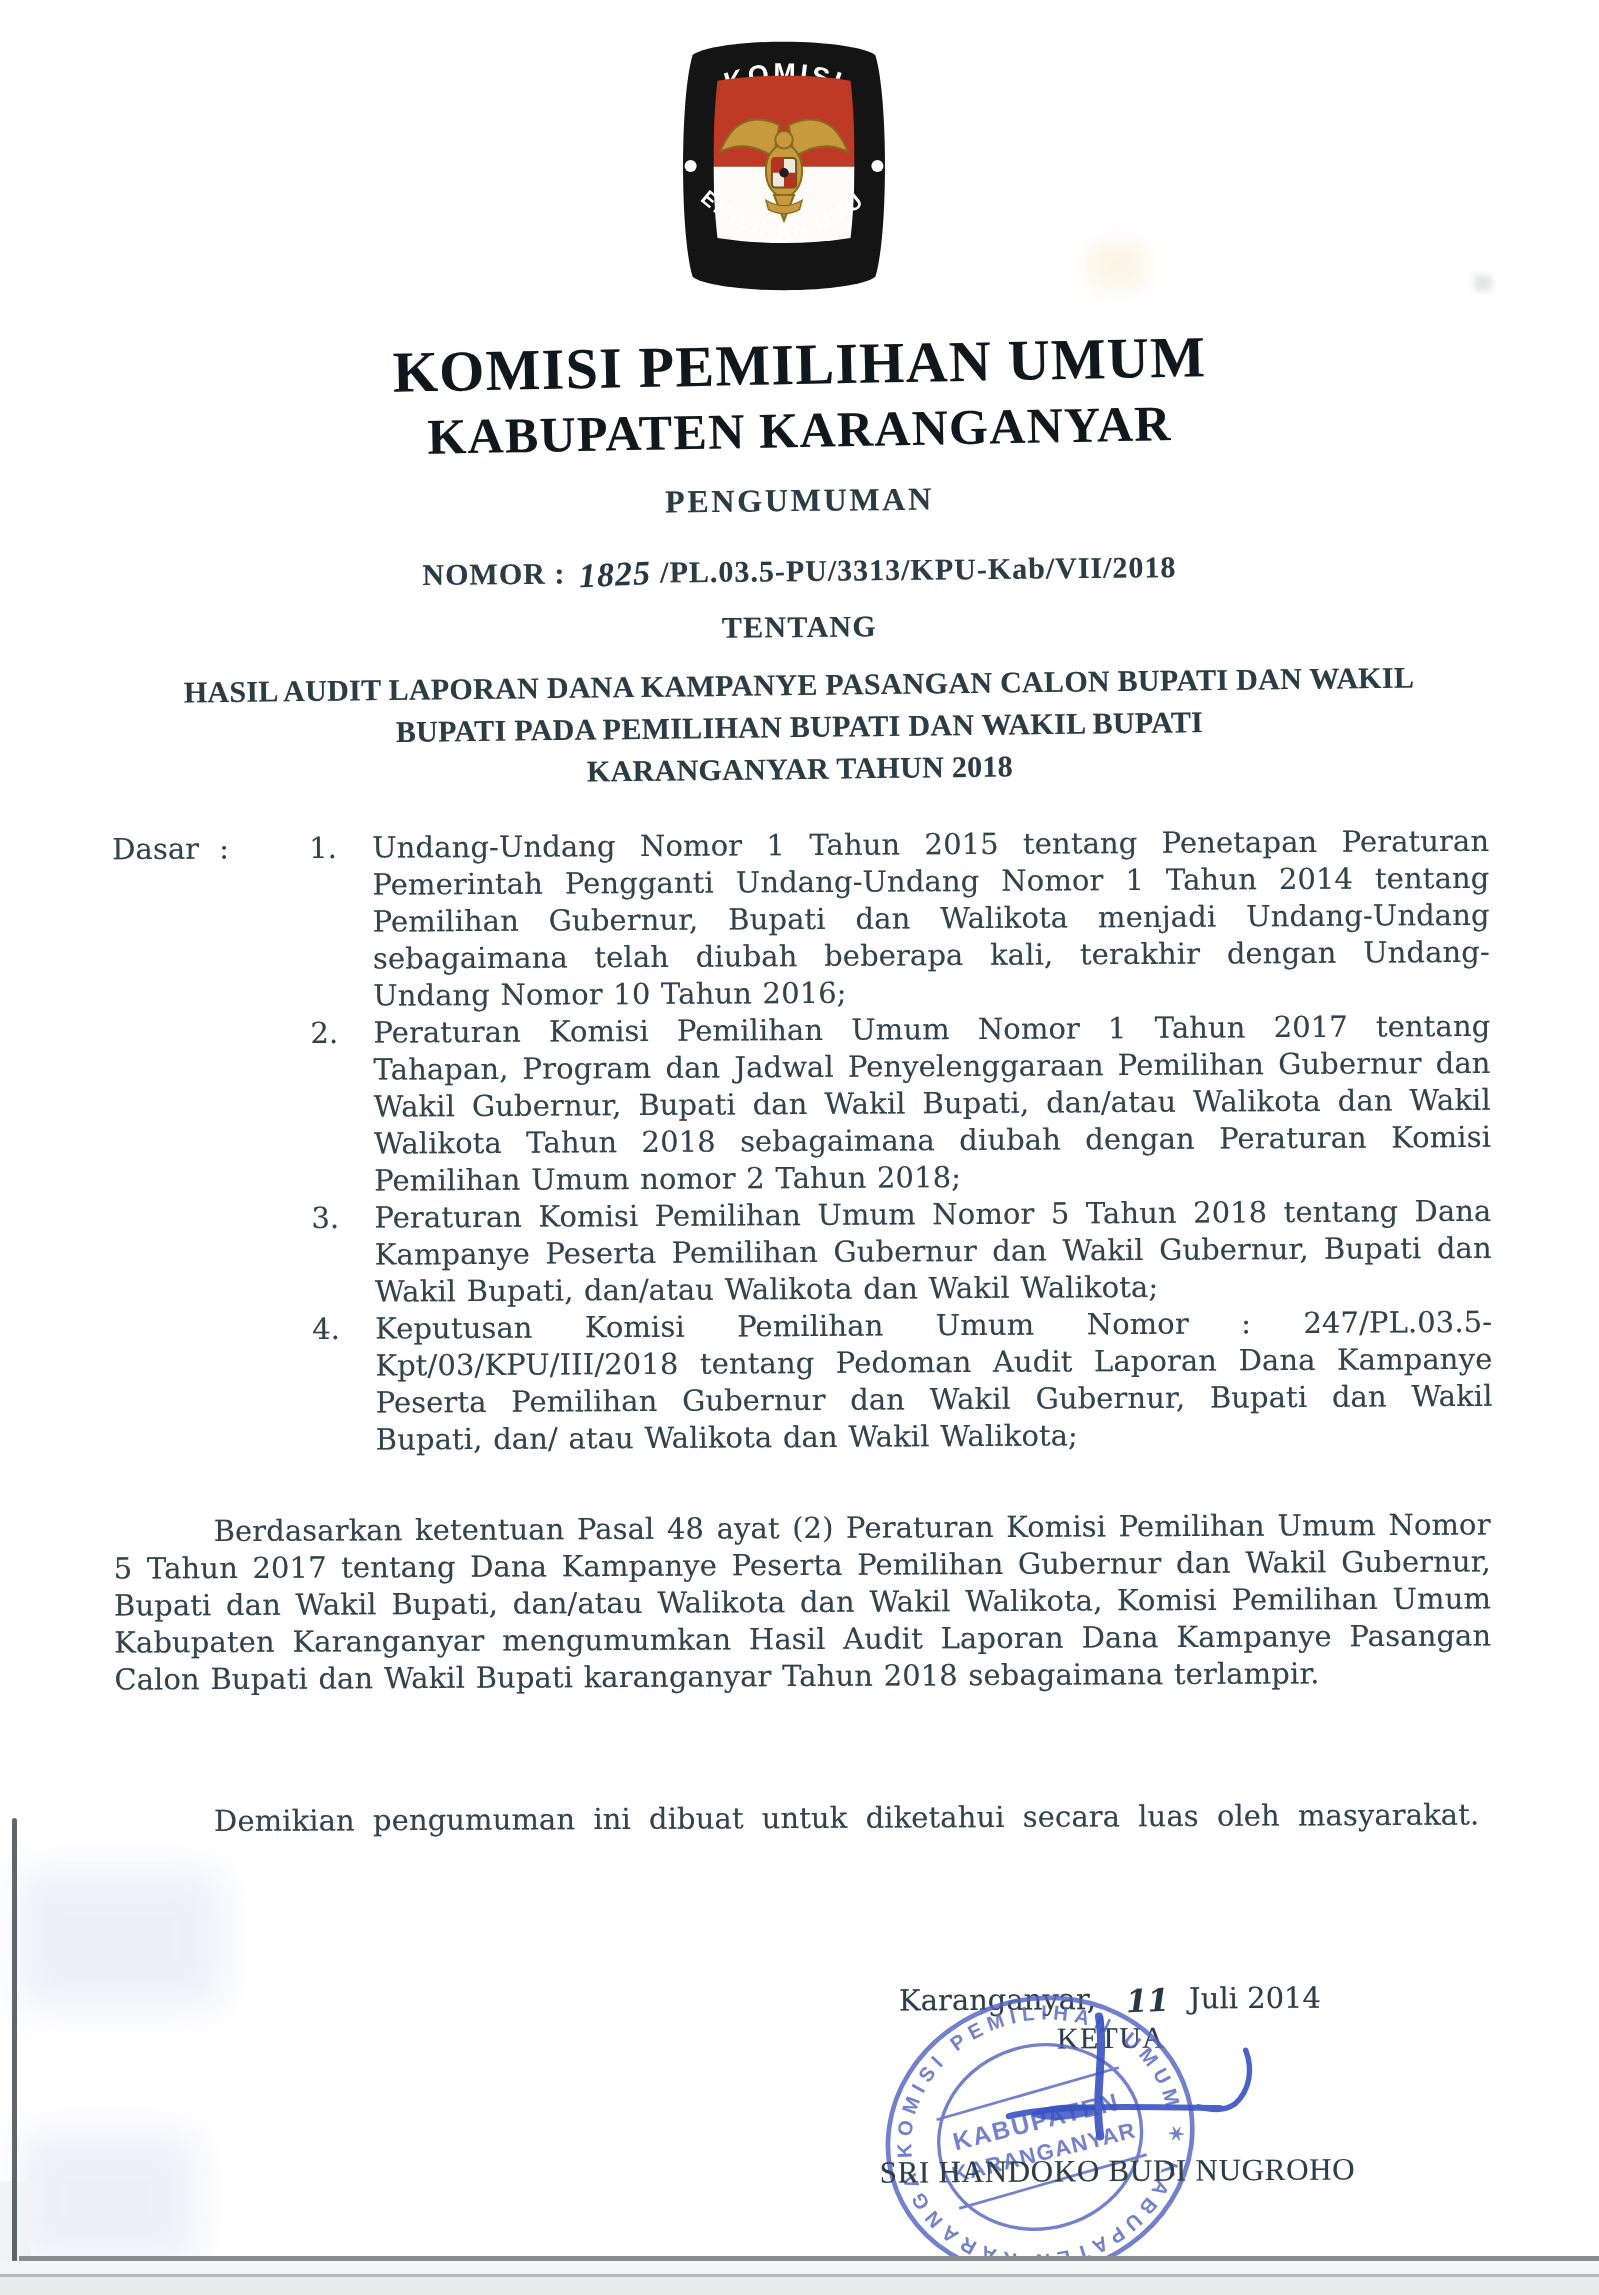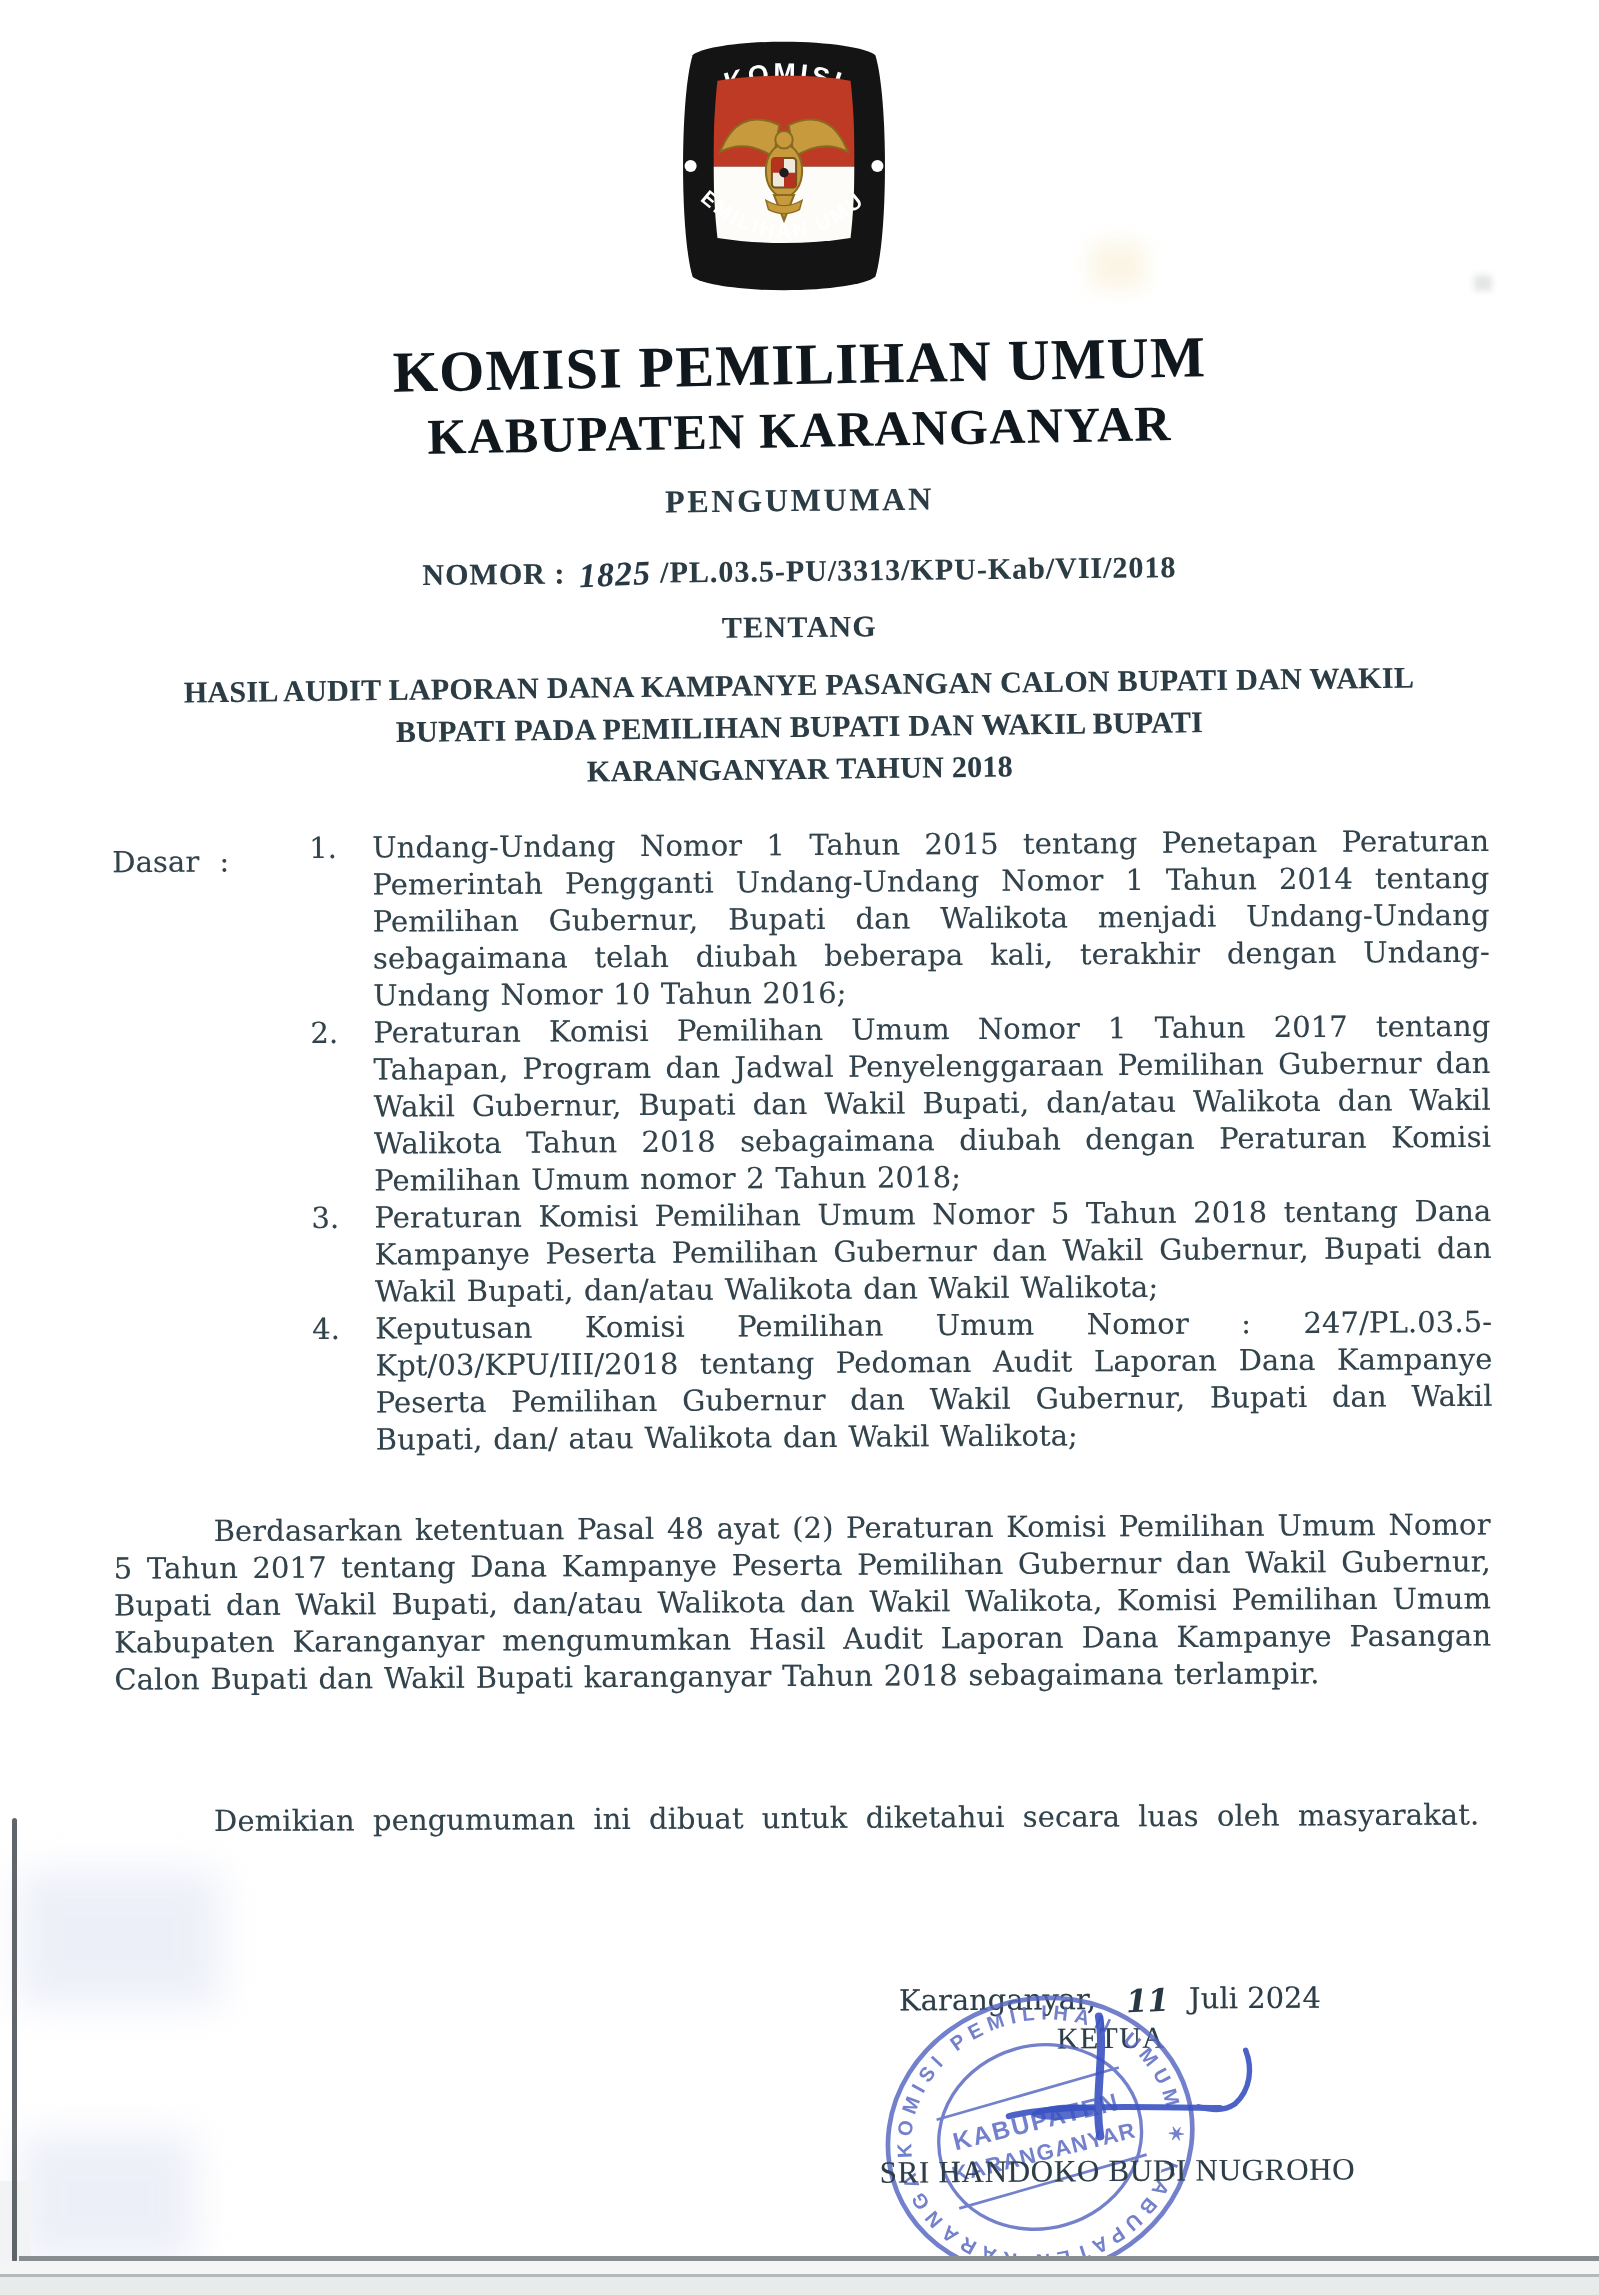--- a/index.html
+++ b/index.html
@@ -19,21 +19,21 @@
   .hand{display:inline-block;font-style:italic;font-weight:600;font-size:34px;
         transform:translateY(2.7px) rotate(-2deg);margin:0 9.4px 0 13.5px;color:#273744;}
   .tentang{left:0;top:610px;width:1599px;text-align:center;font-family:"Liberation Serif",serif;
         font-weight:700;font-size:30px;letter-spacing:1.3px;color:#2c3c44;transform:rotate(-0.6deg);}
   .subject{left:0;top:664px;width:1599px;text-align:center;font-family:"Liberation Serif",serif;
         font-weight:700;font-size:30px;letter-spacing:0.3px;line-height:42px;color:#2c3c44;
         transform:rotate(-0.7deg);}
   
   .basis{left:114px;top:827px;width:1377px;font-size:29px;line-height:37px;
         letter-spacing:0.1px;transform:rotate(-0.35deg);}
-  .basis-label{position:absolute;left:0;top:13px;}
+  .basis-label{position:absolute;left:0;top:0;}
   .basis-label .colon{margin-left:20px;}
   .basis-list{margin-left:197px;}
   .basis-row{display:flex;}
   .basis-num{width:63px;flex:0 0 63px;}
   .basis-text{flex:1;text-align:justify;word-spacing:1.3px;}
   
   .para{left:114px;top:0;width:1377px;text-align:justify;font-size:29px;line-height:37px;
         letter-spacing:0.1px;word-spacing:1.3px;text-indent:100px;transform:rotate(-0.3deg);}
   .para1{top:1510px;}
   .para2{top:1781px;line-height:75px;word-spacing:8.8px;}
@@ -143,21 +143,21 @@
         <div class="basis-num">4.</div>
         <div class="basis-text">Keputusan Komisi Pemilihan Umum Nomor : 247/PL.03.5-Kpt/03/KPU/III/2018 tentang Pedoman Audit Laporan Dana Kampanye Peserta Pemilihan Gubernur dan Wakil Gubernur, Bupati dan Wakil Bupati, dan/ atau Walikota dan Wakil Walikota;</div>
       </div>
     </div>
   </div>
 
   <div class="abs para para1 ink">Berdasarkan ketentuan Pasal 48 ayat (2) Peraturan Komisi Pemilihan Umum Nomor 5 Tahun 2017 tentang Dana Kampanye Peserta Pemilihan Gubernur dan Wakil Gubernur, Bupati dan Wakil Bupati, dan/atau Walikota dan Wakil Walikota, Komisi Pemilihan Umum Kabupaten Karanganyar mengumumkan Hasil Audit Laporan Dana Kampanye Pasangan Calon Bupati dan Wakil Bupati karanganyar Tahun 2018 sebagaimana terlampir.</div>
   <div class="abs para para2 ink">Demikian pengumuman ini dibuat untuk diketahui secara luas oleh masyarakat.</div>
 
   <div class="abs place-date ink">
-    <span>Karanganyar,</span><span class="hand">11</span><span>Juli 2024</span>
+    <span>Karanganyar,</span><span class="hand">11</span><span>Juli 2014</span>
   </div>
   <div class="abs ketua ink">KETUA</div>
 
   <div class="abs stamp">
     <svg width="337" height="316" viewBox="0 0 500 470">
       <defs>
         <path id="stamp-ring-path" d="M 52,223 A 193,173 0 1 1 438,223 A 193,173 0 1 1 52,223" fill="none"></path>
       </defs>
       <g transform="rotate(-16 245 223)" stroke="#5565c1" fill="none">
         <ellipse cx="245" cy="223" rx="228" ry="205" stroke-width="7"></ellipse>

